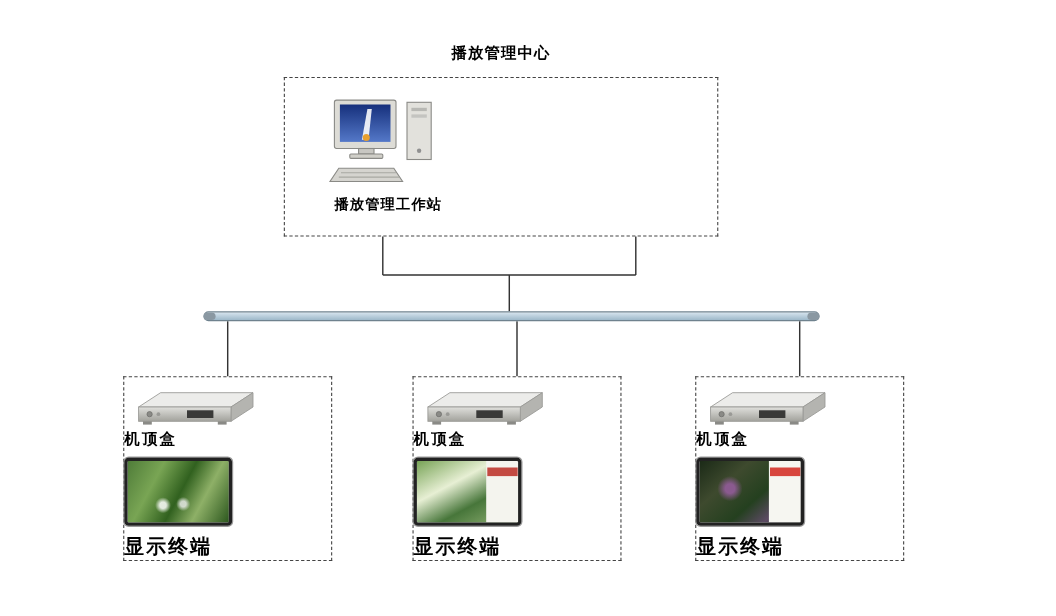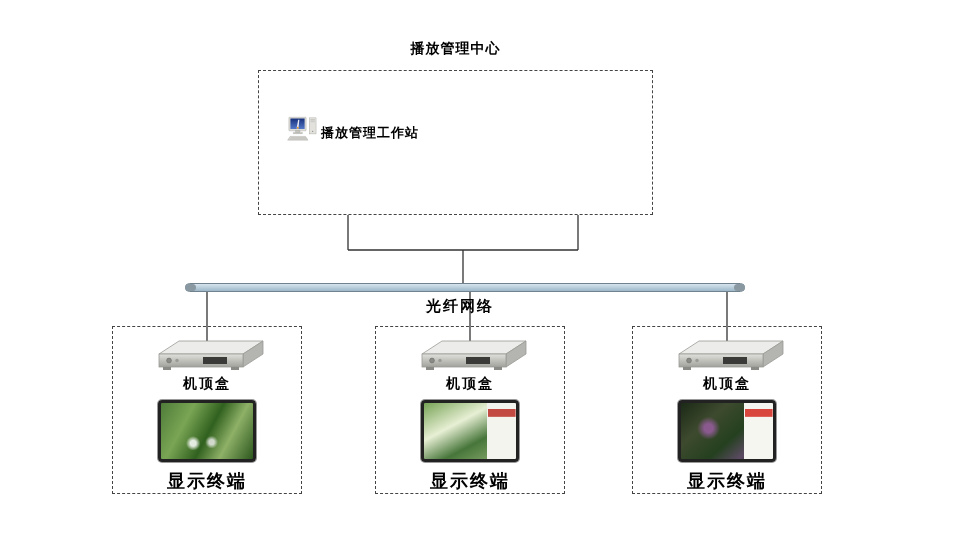--- a/index.html
+++ b/index.html
@@ -30,21 +30,21 @@
     font-size: 14px; font-weight: bold;
     letter-spacing: 1px;
   }
   .center-box {
     position: absolute;
     left: 258px; top: 70px; width: 395px; height: 145px;
     border: 1px dashed #444;
   }
   .device {
     position: absolute;
-    display: flex; flex-direction: row; align-items: center;
+    display: flex; flex-direction: column; align-items: center;
   }
   .device .dev-label {
     margin-top: 8px;
     font-size: 13px; font-weight: bold;
     letter-spacing: 1px;
     white-space: nowrap;
   }
   .workstation { left: 28px; top: 18px; width: 132px; }
   .server-unit { left: 232px; top: 16px; width: 100px; }
 
@@ -67,23 +67,23 @@
     position: absolute;
     left: 380px; top: 297px; width: 160px;
     text-align: center;
     font-size: 15px; font-weight: bold;
     letter-spacing: 2px;
   }
 
   
   .terminal {
     position: absolute;
-    top: 326px; width: 190px; height: 168px;
+    top: 342px; width: 190px; height: 168px;
     border: 1px dashed #444;
-    display: flex; flex-direction: column; align-items: center;
+    display: flex; flex-direction: column; align-items: flex-start;
     padding-top: 8px;
   }
   .terminal.t1 { left: 112px; }
   .terminal.t2 { left: 375px; }
   .terminal.t3 { left: 632px; }
   .terminal .stb-label {
     font-size: 14px; font-weight: bold;
     letter-spacing: 2px;
     margin-top: 2px;
   }
@@ -165,21 +165,20 @@
         <polygon points="10,64 60,64 68,76 2,76" fill="#d5d4cf" stroke="#8a8a86"></polygon>
         <path d="M12,68 H62 M10,72 H65" stroke="#a8a8a2" stroke-width="1" fill="none"></path>
       </svg>
       <div class="dev-label">播放管理工作站</div>
     </div>
 
 
   </div>
 
   <div class="bus"></div>
-  <div class="bus-label">光纤网络</div>
 
   <div class="terminal t1">
     <svg width="122" height="38" viewBox="0 0 120 38">
       <polygon points="12,19 32,6 116,6 96,19" fill="#ececea" stroke="#9a9a96" stroke-width="0.8"></polygon>
       <polygon points="96,19 116,6 116,19 96,32" fill="#b4b4b0" stroke="#9a9a96" stroke-width="0.8"></polygon>
       <rect x="12" y="19" width="84" height="13" fill="url(#stbg)" stroke="#9a9a96" stroke-width="0.8"></rect>
       <circle cx="22" cy="25.5" r="2.4" fill="#8a8a86" stroke="#6a6a66" stroke-width="0.6"></circle>
       <circle cx="30" cy="25.5" r="1.7" fill="#9a9a96"></circle>
       <rect x="56" y="22" width="24" height="7" fill="#3a3a38"></rect>
       <rect x="16" y="32" width="8" height="3" fill="#8a8a86"></rect>

